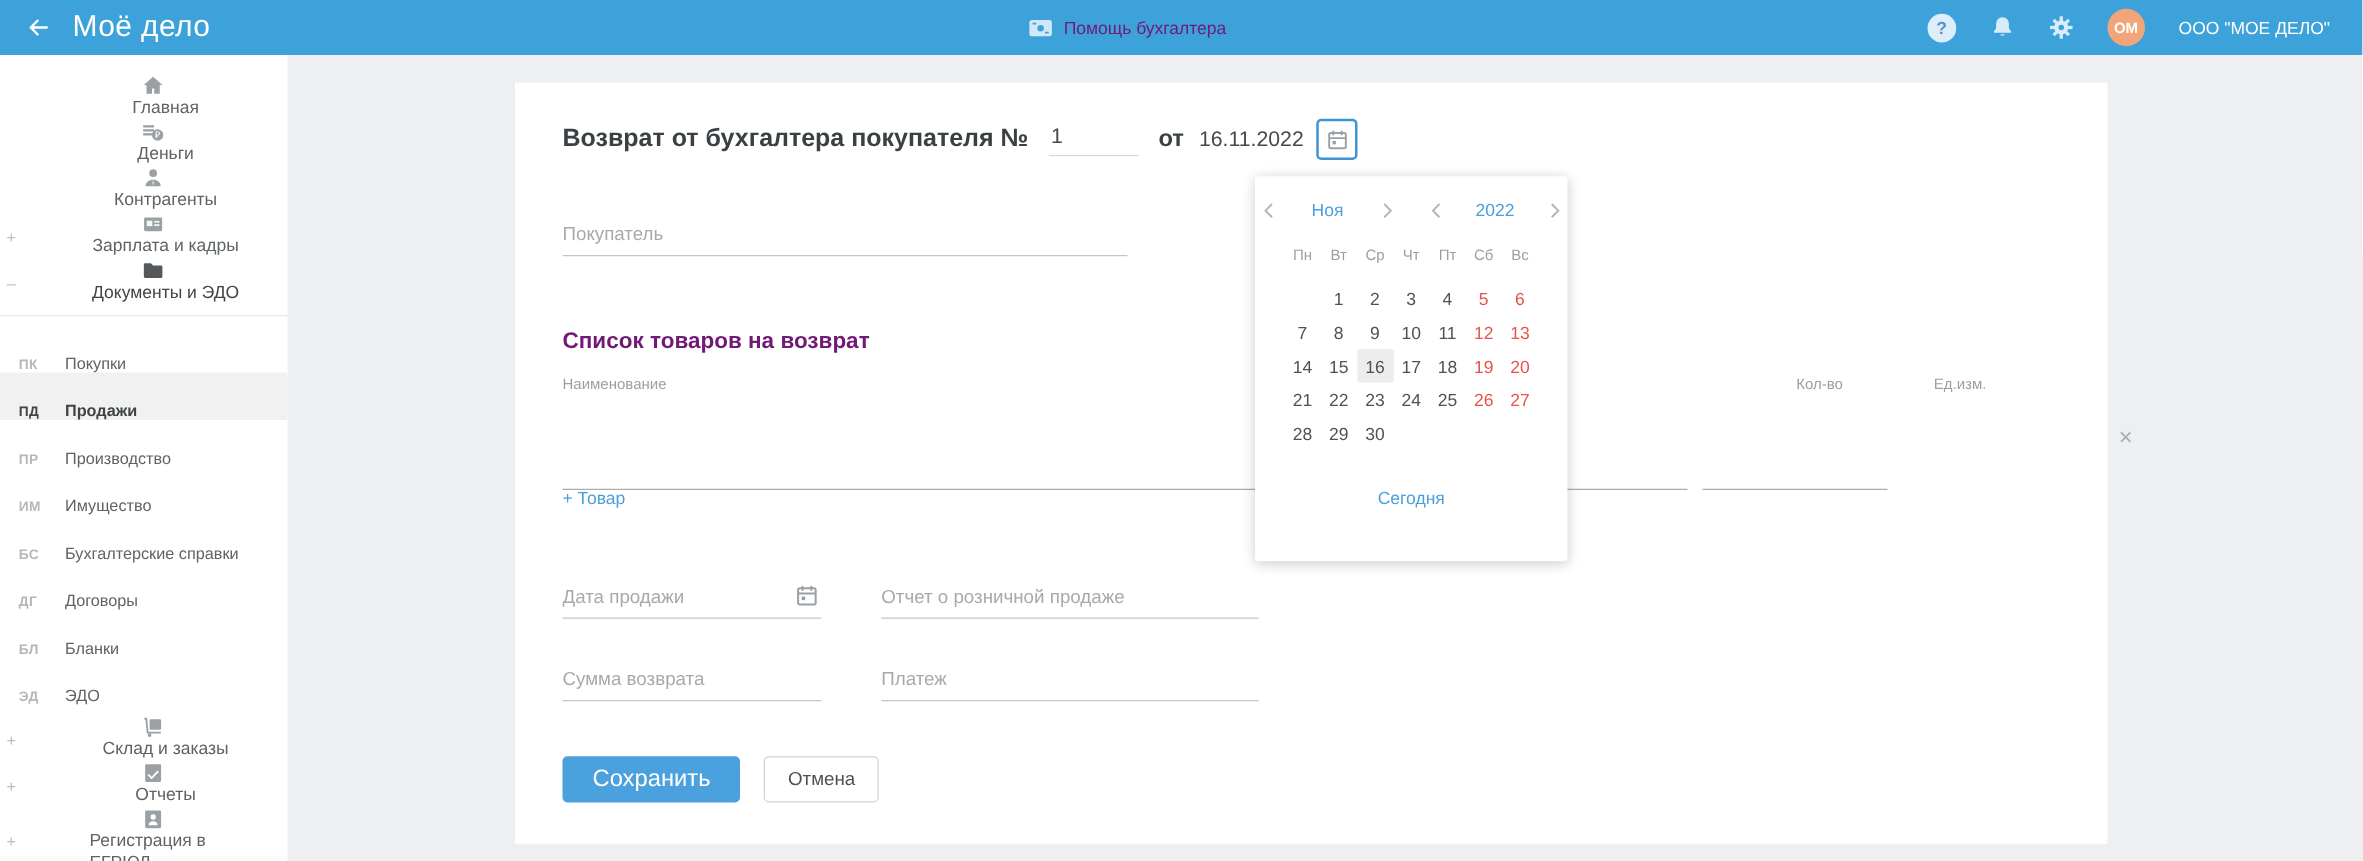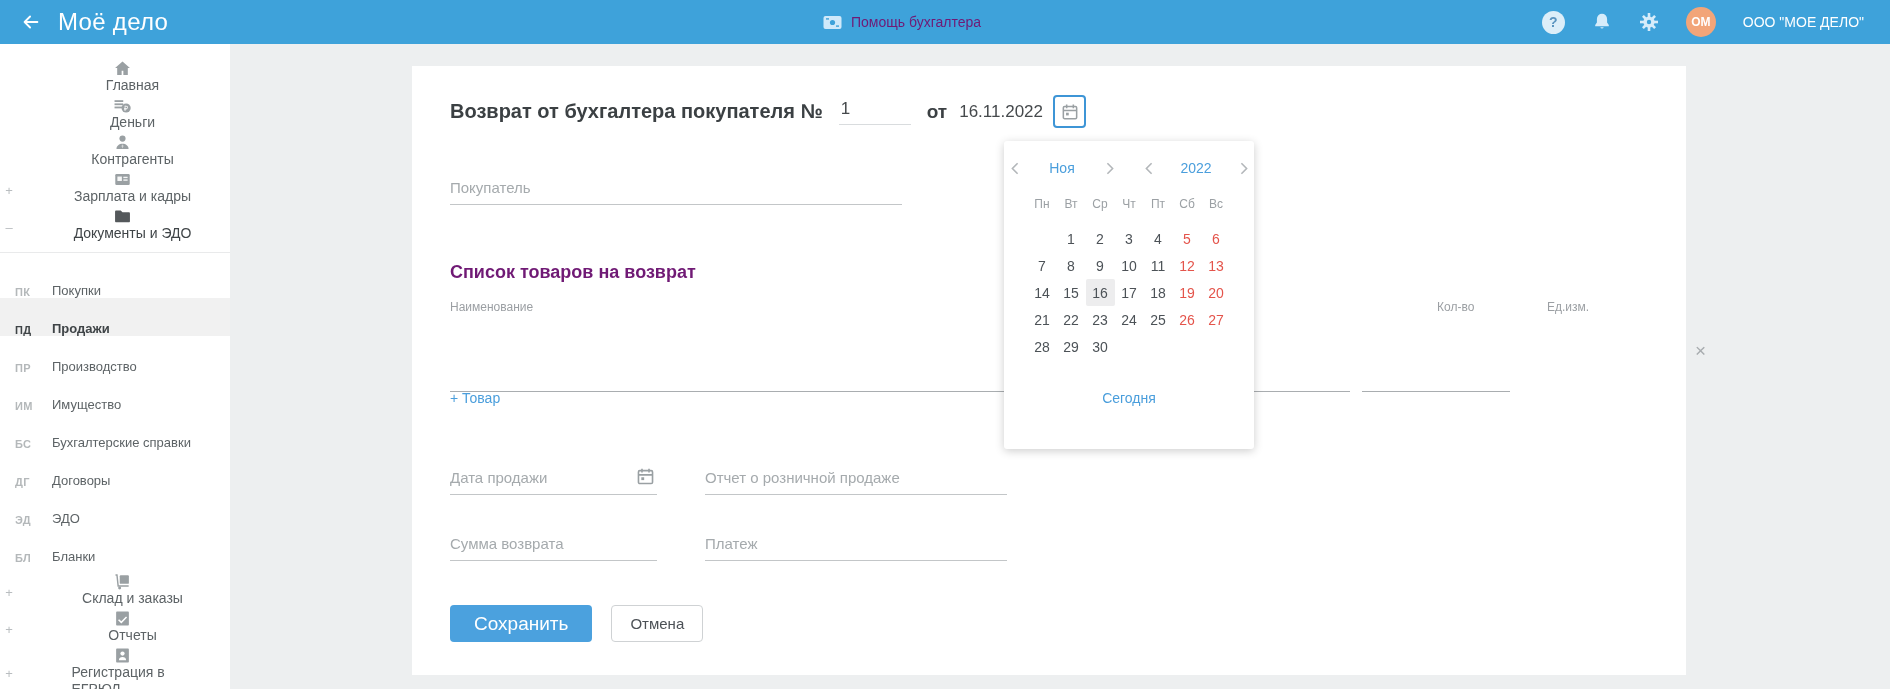--- a/index.html
+++ b/index.html
@@ -217,26 +217,26 @@
       </div>
       <div class="sub-item">
         <span class="prefix">БС</span>
         <span class="slabel">Бухгалтерские справки</span>
       </div>
       <div class="sub-item">
         <span class="prefix">ДГ</span>
         <span class="slabel">Договоры</span>
       </div>
       <div class="sub-item">
+        <span class="prefix">БЛ</span>
+        <span class="slabel">Бланки</span>
+      </div>
+      <div class="sub-item">
         <span class="prefix">ЭД</span>
         <span class="slabel">ЭДО</span>
-      </div>
-      <div class="sub-item">
-        <span class="prefix">БЛ</span>
-        <span class="slabel">Бланки</span>
       </div>
     </div>
   <div class="side-gap"></div>
   <div id="side-bottom">
       <div class="side-item">
         <span class="expand">+</span>
         <span class="sicon">
           <svg viewBox="0 0 16 16" fill="currentColor">
             <rect x="5.4" y="2.2" width="8.6" height="8" rx="0.9"></rect>
             <path d="M1.4 1.2h2l1.1 10.4h9.3V13H3.3L2.2 2.6h-.8z"></path>

